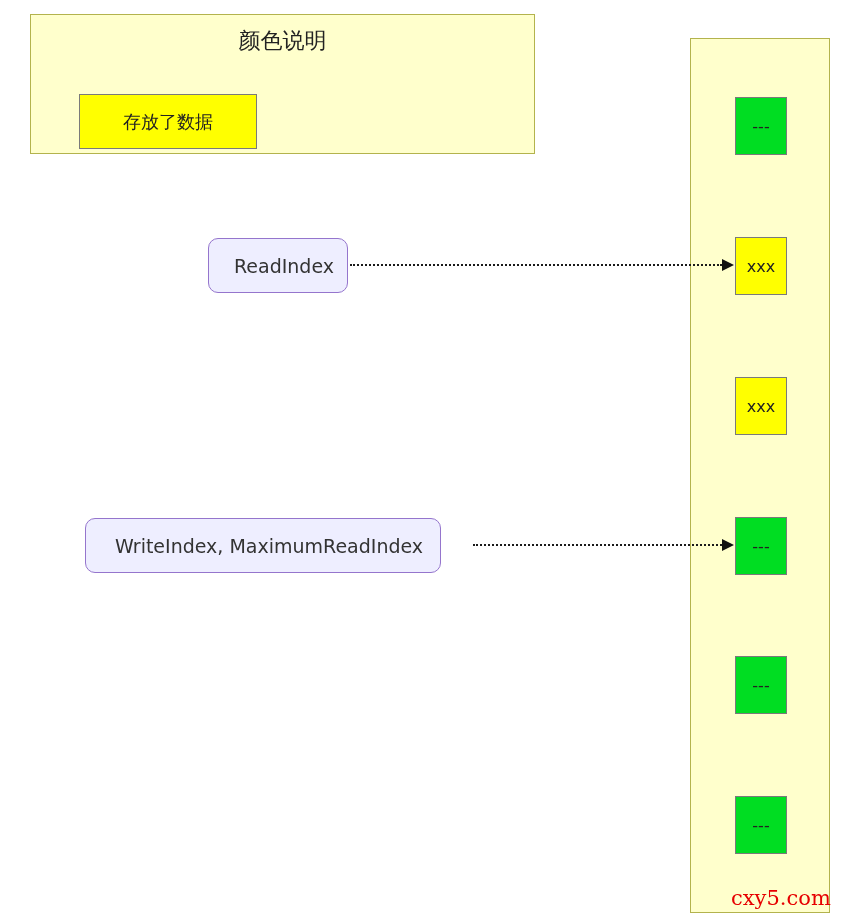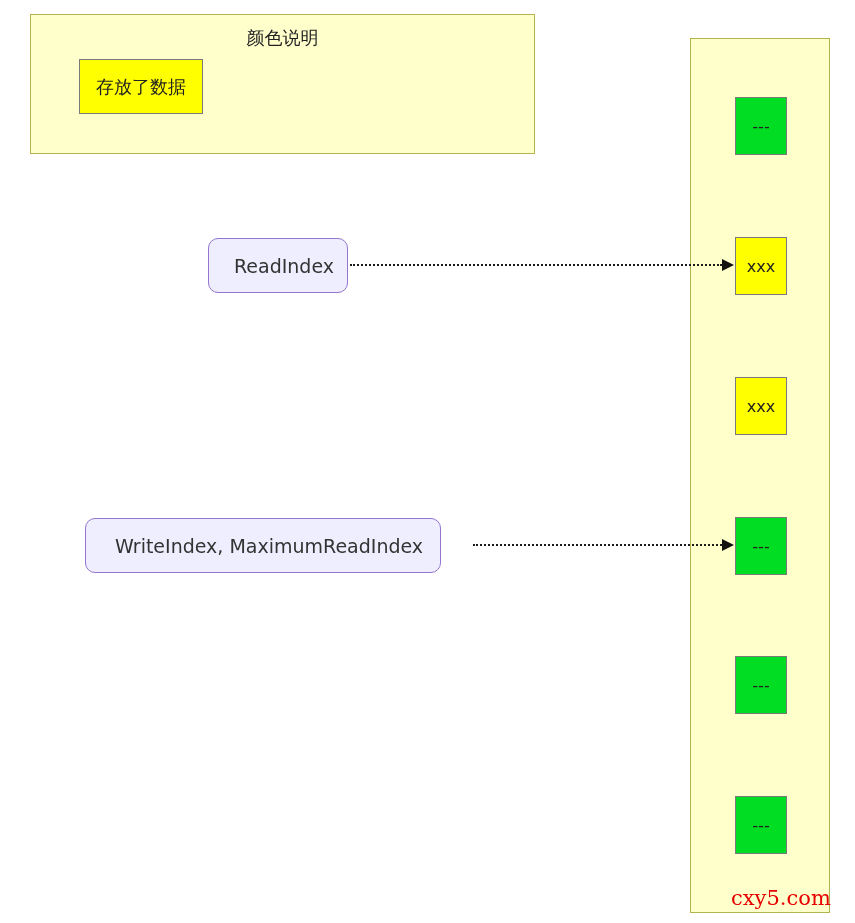--- a/index.html
+++ b/index.html
@@ -20,35 +20,35 @@
   }
 
   
   #legend { left: 30px; top: 14px; width: 505px; height: 140px; }
   #legend-title {
     position: absolute;
     top: 11px;
     left: 0;
     width: 100%;
     text-align: center;
-    font-size: 18px;
+    font-size: 22px;
     color: #222222;
   }
   .legend-item {
     position: absolute;
     top: 44px;
     height: 55px;
     border: 1px solid #7a7a7a;
     display: flex;
     align-items: center;
     justify-content: center;
     font-size: 18px;
     color: #222222;
   }
-  #legend-item-filled { left: 48px;  width: 124px; }
+  #legend-item-filled { left: 48px;  width: 178px; margin-top: 35px; }
   #legend-item-empty  { left: 275px; width: 175px; }
 
   
   #buffer { left: 690px; top: 38px; width: 140px; height: 875px; }
   .cell {
     position: absolute;
     left: 44px;
     width: 52px;
     height: 58px;
     border: 1px solid #7a7a7a;

